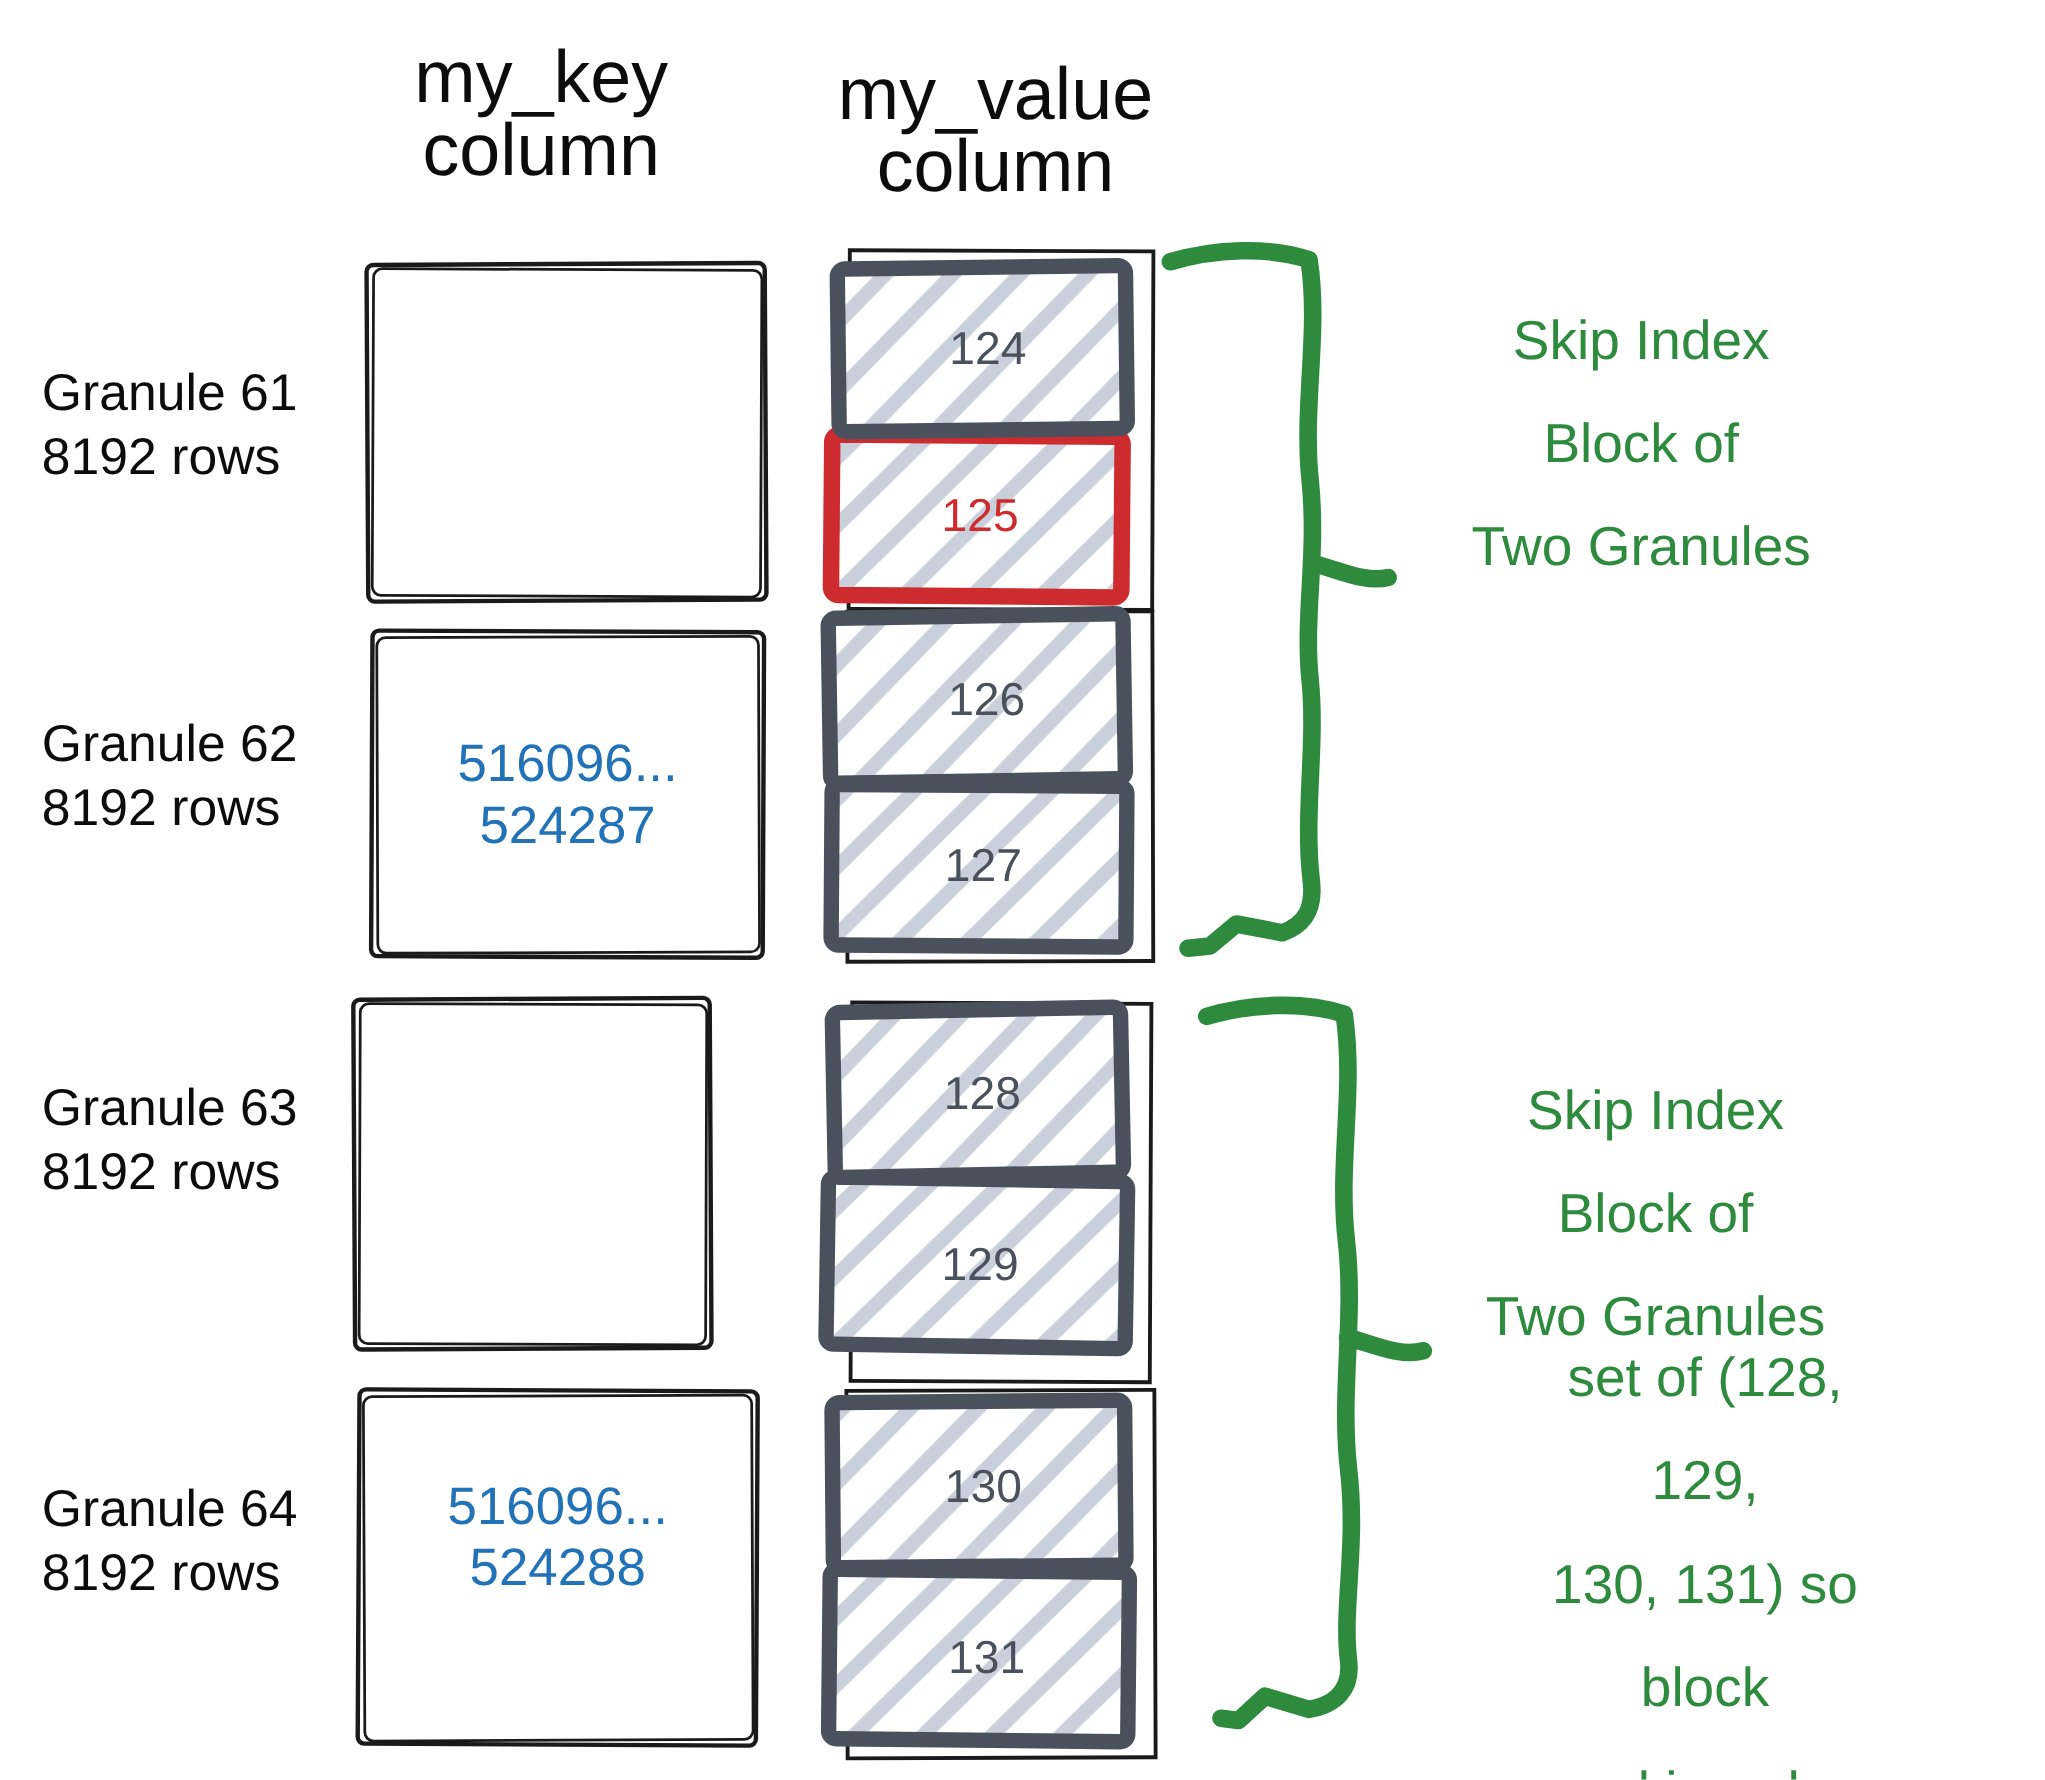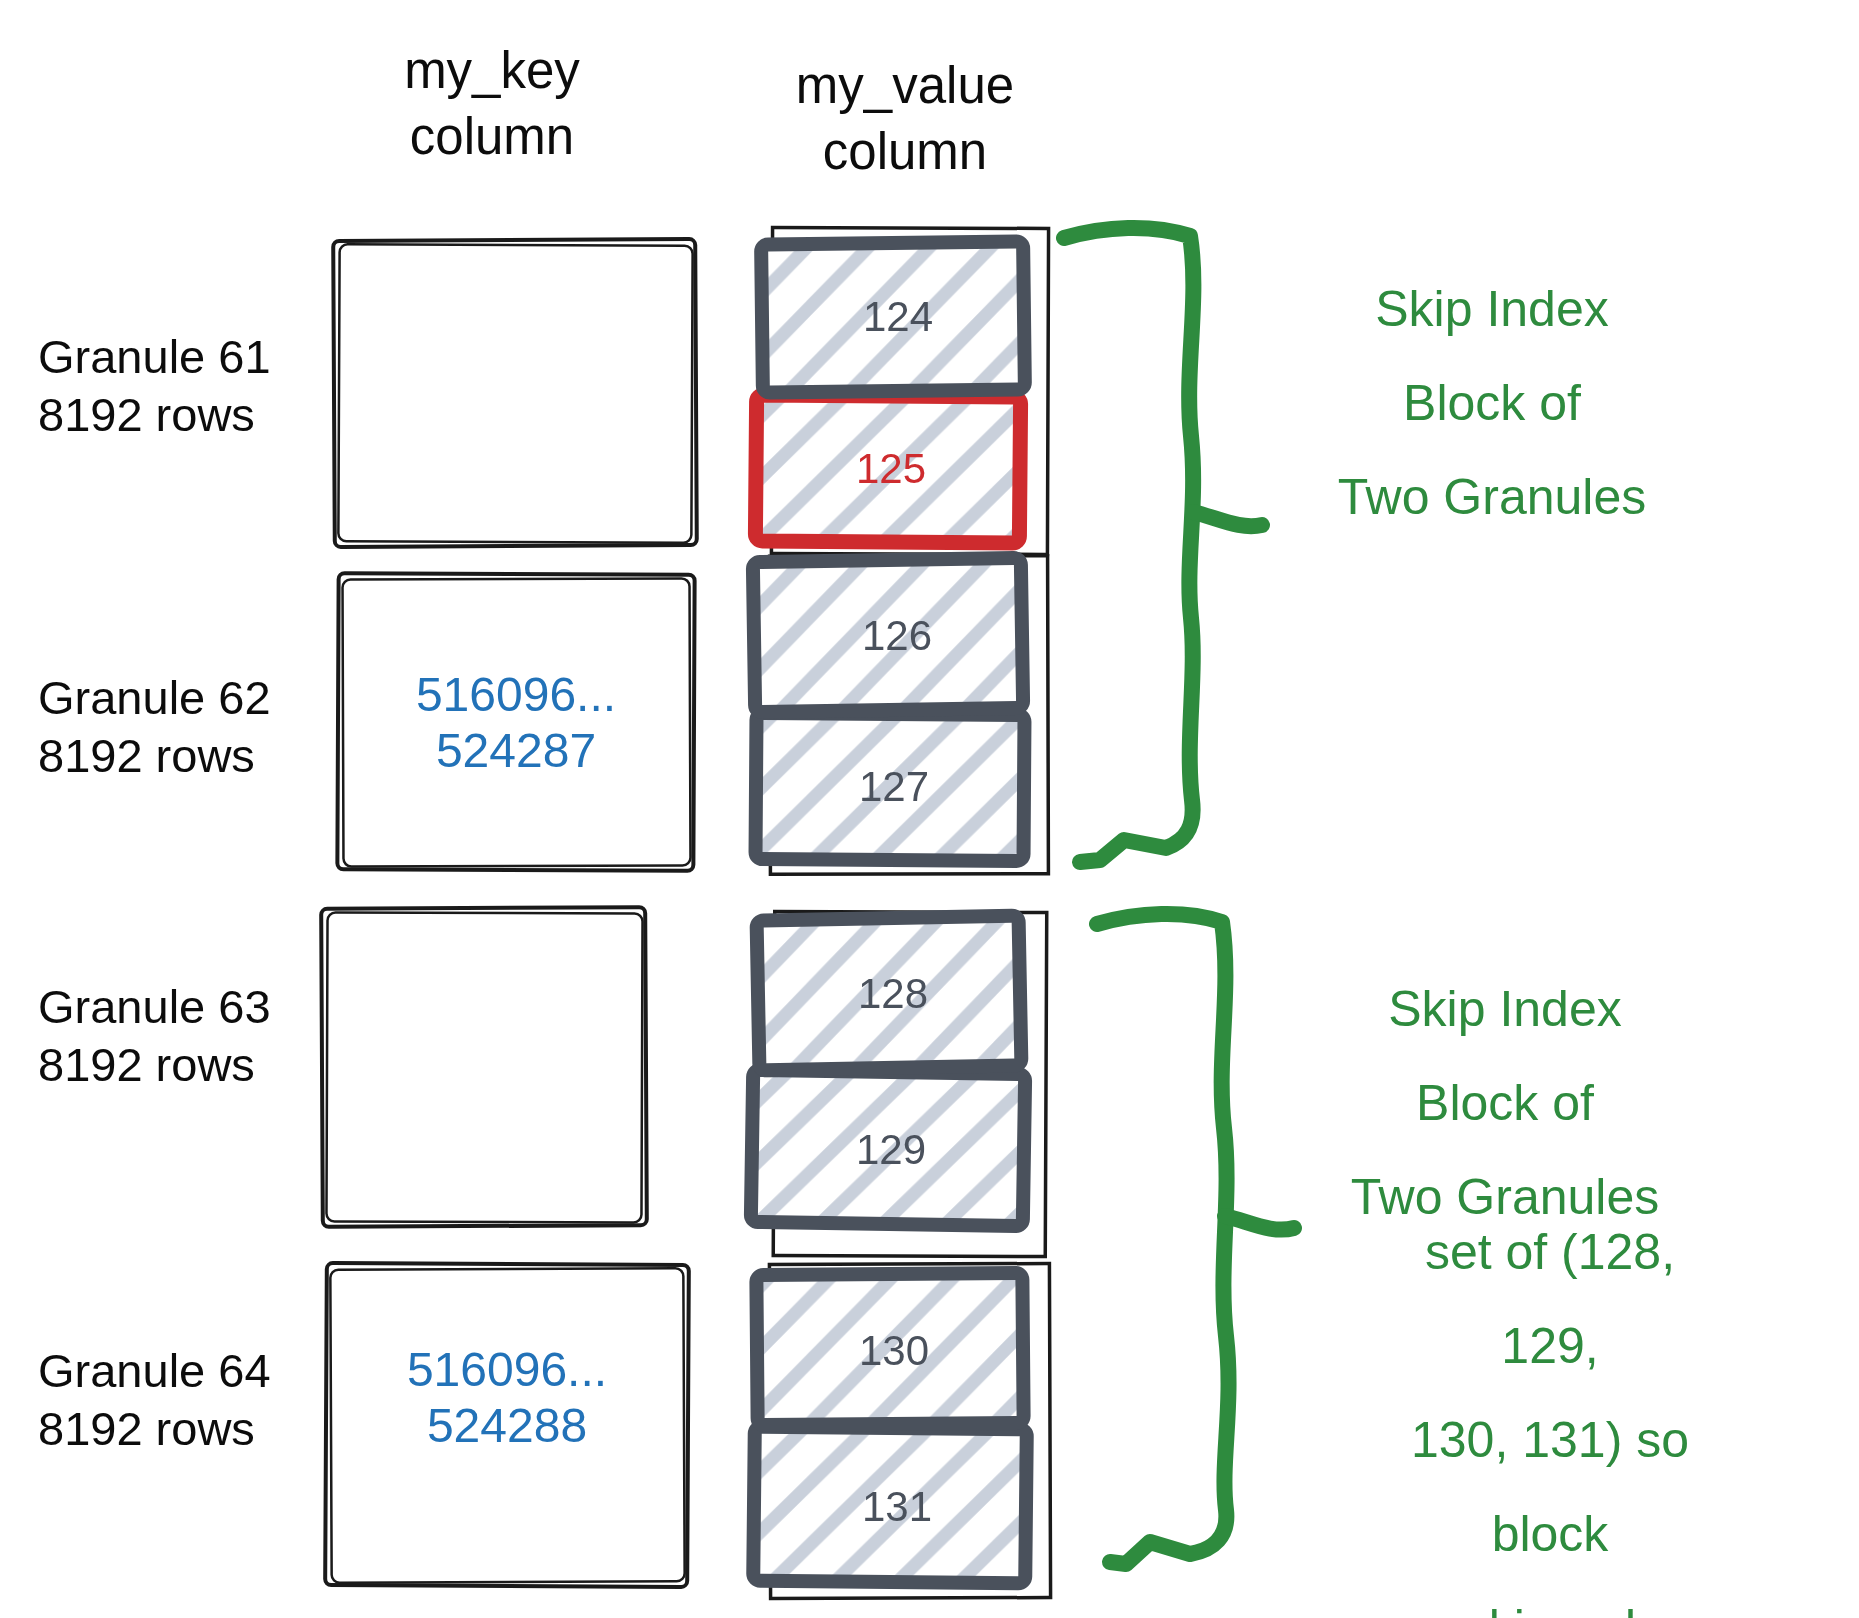--- a/index.html
+++ b/index.html
@@ -3,21 +3,21 @@
 <meta charset="utf-8">
 <style>
   html,body{margin:0;padding:0;background:#fff;}
   .canvas{
     position:relative;width:1859px;height:1618px;background:#ffffff;
     font-family:"Liberation Sans",sans-serif;overflow:hidden;
   }
   .shapes{position:absolute;left:0;top:0;}
   .txt{position:absolute;white-space:pre-line;color:#111;}
   .anchor-center{transform:translate(-50%,-50%);text-align:center;}
-  .hdr{font-size:51px;line-height:66px;color:#0c0c0c;}
+  .hdr{font-size:67px;line-height:66px;color:#0c0c0c;}
   .glabel{font-size:47px;line-height:58px;color:#0c0c0c;text-align:left;}
   .keyrange{font-size:48px;line-height:56px;color:var(--blue);}
   .blockno{font-size:42px;color:var(--slate);}
   .blockno.hl{color:var(--red);}
   .green{font-size:50px;line-height:94px;color:var(--green);}
   .key-sketch{fill:#ffffff;stroke:var(--ink);stroke-width:4;}
   .key-sketch2{fill:none;stroke:var(--ink);stroke-width:2.5;}
   .outer-sketch{fill:none;stroke:var(--ink);stroke-width:3.5;}
   .thick{stroke:var(--slate);stroke-width:14;stroke-linejoin:round;}
   .thick.red{stroke:var(--red);stroke-width:15;}
@@ -87,21 +87,21 @@
     </g>
   </svg>
 
   <div class="txt hdr anchor-center" style="left:492px;top:104px;">my_key
 column</div>
   <div class="txt hdr anchor-center" style="left:905px;top:104px;margin-top:15px;">my_value
 column</div>
 
   <div class="txt glabel" style="left:38px;top:328px;">Granule 61
 8192 rows</div>
-  <div class="txt glabel" style="left:38px;top:669px;">Granule 62
+  <div class="txt glabel" style="left:38px;top:647px;">Granule 62
 8192 rows</div>
   <div class="txt glabel" style="left:38px;top:978px;">Granule 63
 8192 rows</div>
   <div class="txt glabel" style="left:38px;top:1342px;">Granule 64
 8192 rows</div>
 
   <div class="txt keyrange anchor-center" style="left:516px;top:723px;">516096...
 524287</div>
   <div class="txt keyrange anchor-center" style="left:507px;top:1398px;">516096...
 524288</div>

